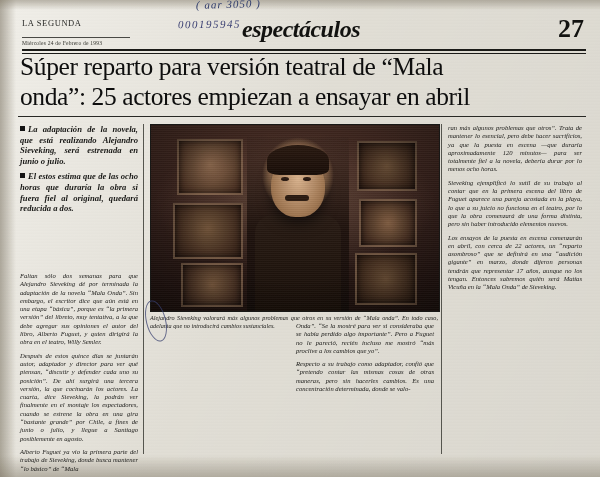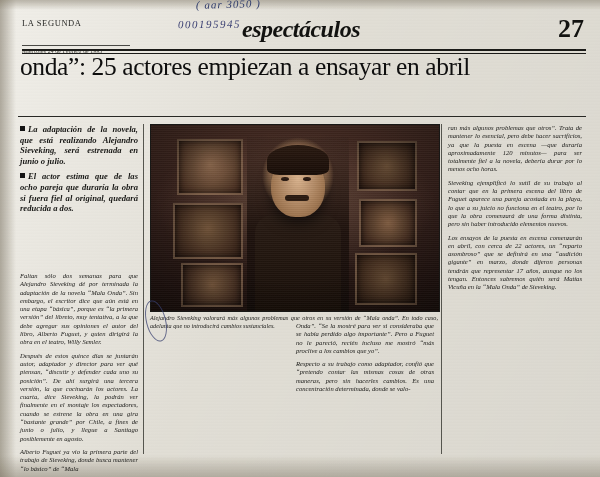--- a/index.html
+++ b/index.html
@@ -46,21 +46,21 @@
     left: 8px;
     top: 2px;
     width: 150px;
   }
   .mast-paper {
     font-family: "Liberation Serif", serif;
     font-size: 8.5px;
     letter-spacing: 0.6px;
     color: #2a2a28;
     border-bottom: 1px solid #4a4a46;
-    padding-bottom: 17px;
+    padding-bottom: 9px;
     width: 108px;
   }
   .mast-date {
     font-size: 5.6px;
     color: #35352f;
     margin-top: 2px;
     letter-spacing: 0.2px;
   }
   .mast-section {
     position: absolute;
@@ -313,30 +313,31 @@
       <div class="mast-paper">LA SEGUNDA</div>
       <div class="mast-date">Miércoles 24 de Febrero de 1993</div>
     </div>
     <div class="mast-section">espectáculos</div>
     <div class="mast-pageno">27</div>
     <div class="mast-rule"></div>
     <div class="mast-rule2"></div>
   </div>
 
   <div class="headline">
+    <span class="l1">Súper reparto para versión teatral de “Mala</span>
     <span class="l2">onda”: 25 actores empiezan a  ensayar en abril</span>
   </div>
   <div class="head-rule"></div>
 
   <div class="vrule vr1"></div>
   <div class="vrule vr2"></div>
 
   <div class="col col1">
     <p class="lead"><span class="sq"></span><span>La adaptación de la novela, que está realizando Alejandro Sieveking, será estrenada en junio o julio.</span></p>
-    <p class="lead"><span class="sq"></span><span>El actor estima que de las ocho pareja que duraría la obra si fuera fiel al original, quedará reducida a dos.</span></p>
+    <p class="lead"><span class="sq"></span><span>El estos estima que de las ocho horas que duraría la obra si fuera fiel al original, quedará reducida a dos.</span></p>
   </div>
 
   <div class="col col1b">
     <p>Faltan sólo dos semanas para que Alejandro Sieveking dé por terminada la adaptación de la novela “Mala Onda”. Sin embargo, el escritor dice que aún está en una etapa “básica”, porque es “la primera versión” del libreto, muy tentativa, a la que debe agregar sus opiniones el autor del libro, Alberto Fuguet, y quien dirigirá la obra en el teatro, Willy Semler.</p>
     <p>Después de estos quince días se juntarán autor, adaptador y director para ver qué piensan, “discutir y defender cada uno su posición”. De ahí surgirá una tercera versión, la que cocinarán los actores. La cuarta, dice Sieveking, la podrán ver finalmente en el montaje los espectadores, cuando se estrene la obra en una gira “bastante grande” por Chile, a fines de junio o julio, y llegue a Santiago posiblemente en agosto.</p>
     <p>Alberto Fuguet ya vio la primera parte del trabajo de Sieveking, donde busca mantener “lo básico” de “Mala</p>
   </div>
 
   <div class="photo-wrap">
     <div class="photo">

